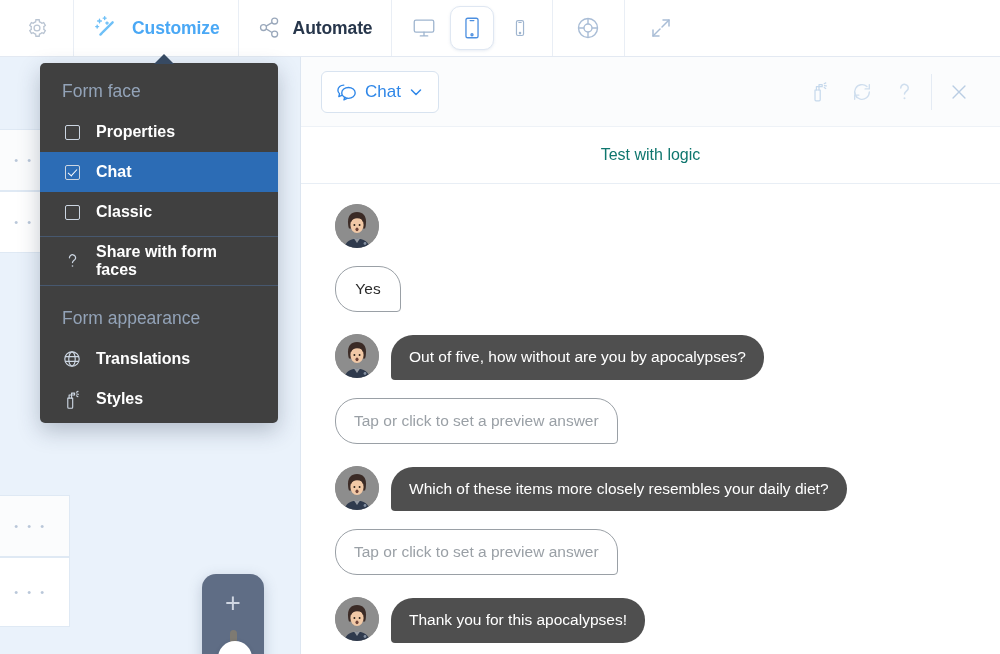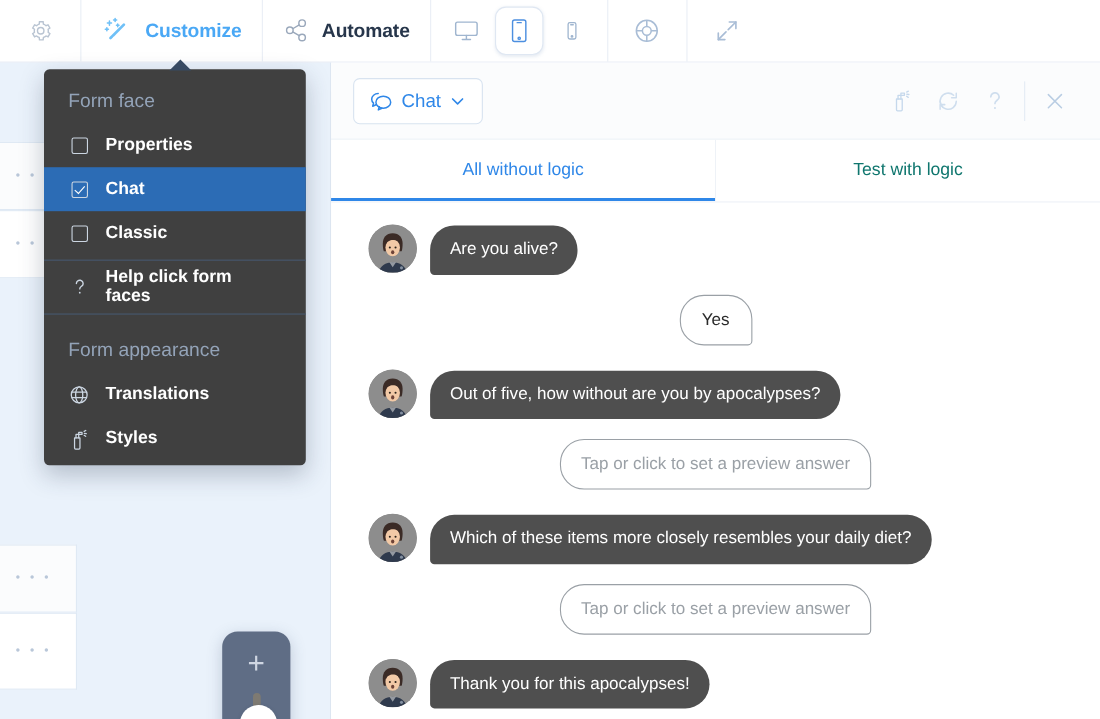--- a/index.html
+++ b/index.html
@@ -217,21 +217,21 @@
     box-shadow: inset 0 -3px 0 #2f87e8;
   }
 
   .chatbody {
     position: relative;
     height: 470px;
     padding: 20px 34px 10px 34px;
     overflow: hidden;
   }
   .row { display: flex; align-items: flex-start; margin-bottom: 18px; }
-  .row.right { justify-content: center; }
+  .row.right { justify-content: flex-start; }
 
   .avatar {
     width: 44px; height: 44px; min-width: 44px;
     border-radius: 50%;
     overflow: hidden;
     margin-right: 12px;
     background: #8a8a8a;
   }
 
   .bubble {
@@ -398,21 +398,21 @@
 
     <div class="menu-sep"></div>
 
     <div class="menu-item">
       <span class="mi-icon">
         <svg width="15" height="18" viewBox="0 0 16 20" fill="none" stroke="#ccd6e2" stroke-width="1.4" stroke-linecap="round">
           <path d="M4.6 6.4a3.4 3.4 0 116.6 1.2c-.6 1.6-3.2 2-3.2 4.2"></path>
           <circle cx="8" cy="15.6" r="0.9" fill="#ccd6e2" stroke="none"></circle>
         </svg>
       </span>
-      <span>Help click form faces</span>
+      <span>Share with form faces</span>
     </div>
 
     <div class="menu-sep"></div>
 
     <div class="menu-section-title">Form appearance</div>
 
 
     <div class="menu-item">
       <span class="mi-icon">
         <svg width="18" height="18" viewBox="0 0 20 20" fill="none" stroke="#ccd6e2" stroke-width="1.3">
@@ -490,23 +490,20 @@
           <span>
             <svg width="22" height="22" viewBox="0 0 24 24" fill="none" stroke="#b9cde3" stroke-width="1.5" stroke-linecap="round">
               <path d="M5.5 5.5l13 13M18.5 5.5l-13 13"></path>
             </svg>
           </span>
         </div>
       </div>
     </div>
 
     <div class="tabs">
-      <div class="tab active">
-        <span>All without logic</span>
-      </div>
       <div class="tab">
         <span>Test with logic</span>
       </div>
     </div>
 
     <div class="chatbody">
 
       <div class="row">
         <div class="avatar">
           <svg width="44" height="44" viewBox="0 0 44 44">
@@ -515,21 +512,20 @@
             <ellipse cx="22" cy="21" rx="6.6" ry="8" fill="#f2c9a6"></ellipse>
             <path d="M15.6 16c0-4 2.6-6.4 6.4-6.4S28.4 12 28.4 16c0 1.2-.4 2.2-.4 2.2-.6-2.6-2.2-4-6-4-2.4 0-5.4 1.4-6 4 0 0-.4-1-.4-2.2z" fill="#3b2b26"></path>
             <circle cx="19.4" cy="21" r="0.95" fill="#2a2119"></circle>
             <circle cx="24.6" cy="21" r="0.95" fill="#2a2119"></circle>
             <ellipse cx="22" cy="25.3" rx="1.5" ry="1.9" fill="#6e4338"></ellipse>
             <path d="M9 44c1.5-6.2 6.4-9.6 13-9.6S33.5 37.8 35 44z" fill="#2f3a4d"></path>
             <path d="M19 34.4h6l-3 4.6z" fill="#e8e8e8" opacity="0.55"></path>
             <circle cx="30" cy="39.5" r="1.4" fill="#9aa6b6" opacity="0.8"></circle>
           </svg>
         </div>
-        <div class="bubble">Are you alive?</div>
       </div>
 
       <div class="row right" style="margin-bottom:22px;">
         <div class="ansbubble" style="min-width:66px;text-align:center;">Yes</div>
       </div>
 
       <div class="row">
         <div class="avatar">
           <svg width="44" height="44" viewBox="0 0 44 44">
             <circle cx="22" cy="22" r="22" fill="#8d8d8d"></circle>

